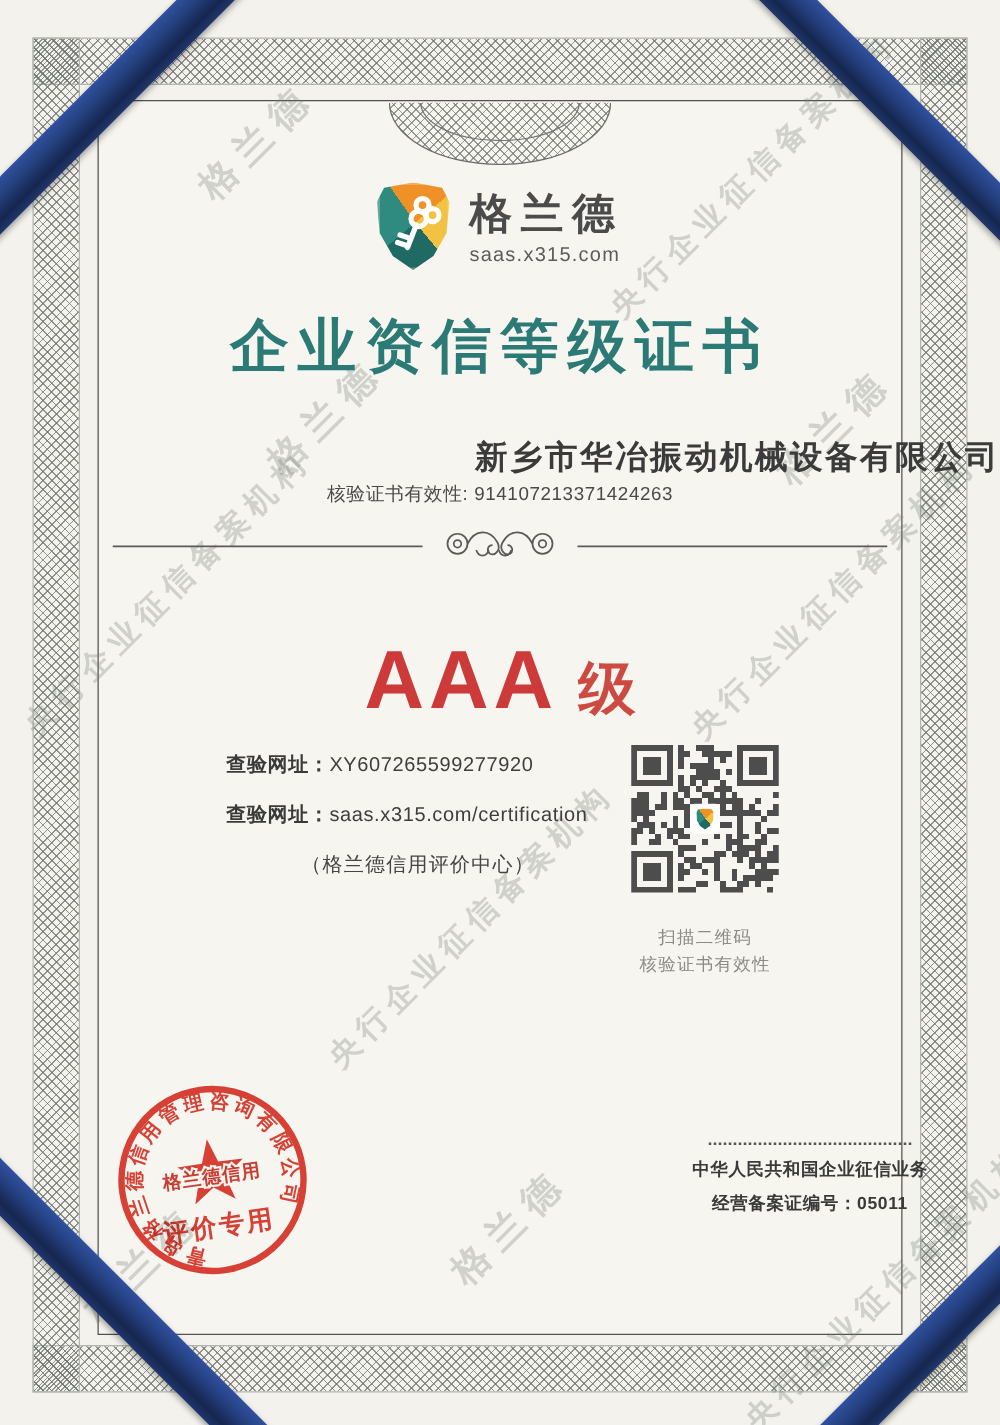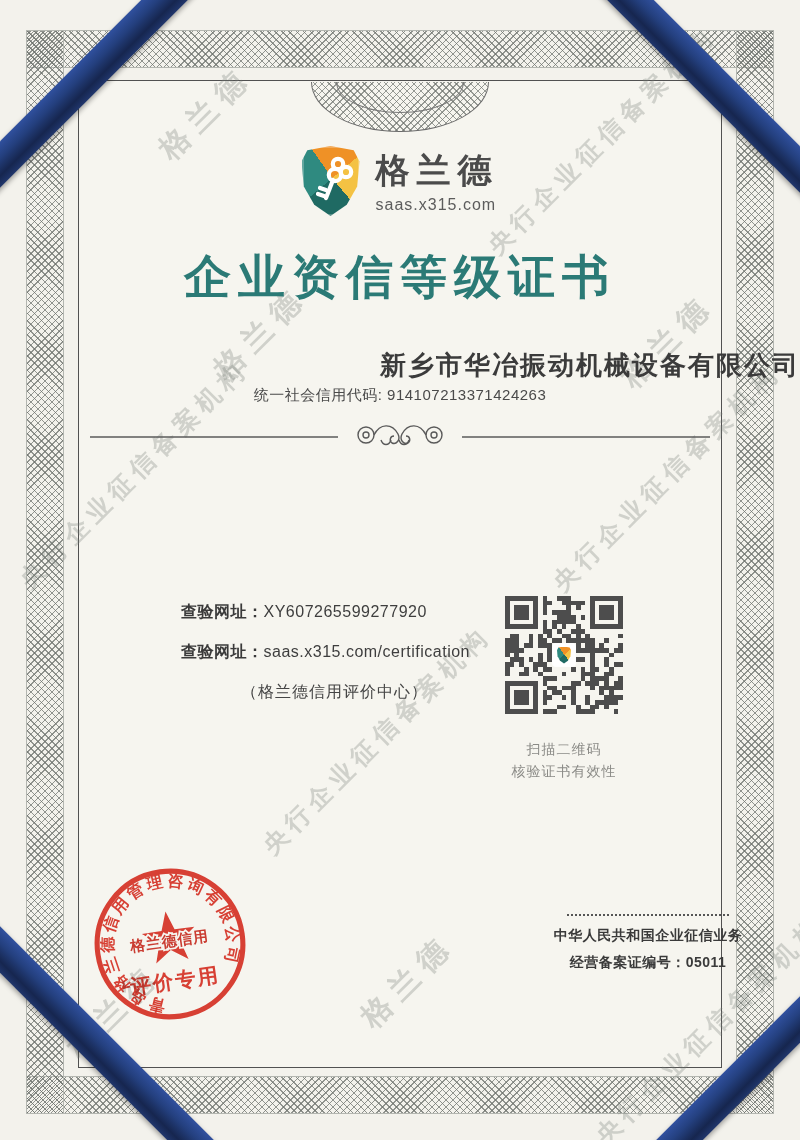--- a/index.html
+++ b/index.html
@@ -148,39 +148,42 @@
       </div>
       <div class="logo-text">
         <div class="brand">格兰德</div>
         <div class="domain">saas.x315.com</div>
       </div>
     </div>
 
     <div class="title">企业资信等级证书</div>
 
     <div class="company">新乡市华冶振动机械设备有限公司</div>
-    <div class="credit-code">统一社会信用代码: 914107213371424263</div>
+    <div class="credit-code">核验证书有效性: 914107213371424263</div>
 
     <div class="divider">
       <svg width="620" height="34" viewBox="0 0 620 34">
         <g stroke="#5a5a5a" fill="none" stroke-width="1.4">
           <line x1="0" y1="17" x2="248" y2="17"></line>
           <line x1="372" y1="17" x2="620" y2="17"></line>
           <circle cx="276" cy="15" r="8"></circle>
           <circle cx="276" cy="15" r="3"></circle>
           <circle cx="344" cy="15" r="8"></circle>
           <circle cx="344" cy="15" r="3"></circle>
           <path d="M284,15 c6,-12 18,-12 24,-1 c3,6 -2,11 -6,9 c-3,-2 -2,-7 2,-7"></path>
           <path d="M336,15 c-6,-12 -18,-12 -24,-1 c-3,6 2,11 6,9 c3,-2 2,-7 -2,-7"></path>
           <path d="M296,20 c2,6 8,6 10,0 M314,20 c2,6 8,6 10,0" transform="translate(-5,0)"></path>
         </g>
       </svg>
     </div>
 
 
+    <div class="rating">
+      <span class="grade">AAA</span><span class="suffix">级</span>
+    </div>
 
     <div class="details">
       <div class="row">
         <span class="label">查验网址：</span><span>XY607265599277920</span>
       </div>
       <div class="row">
         <span class="label">查验网址：</span><span>saas.x315.com/certification</span>
       </div>
       <div class="row note">（格兰德信用评价中心）</div>
     </div>

